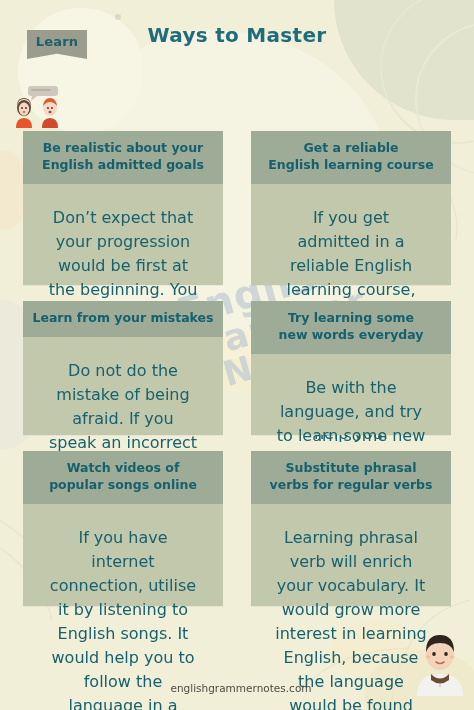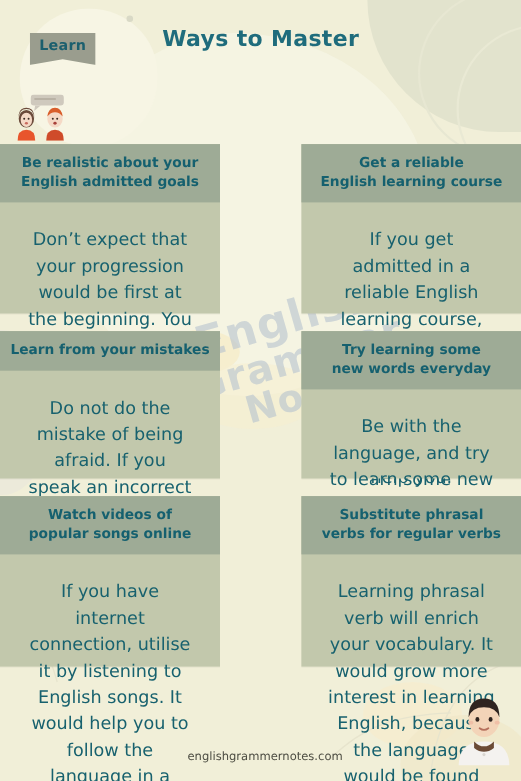--- a/index.html
+++ b/index.html
@@ -107,21 +107,21 @@
     font-family:"DejaVu Sans", sans-serif;
     font-weight:700;font-size:40px;line-height:.98;
     text-align:center;z-index:4;pointer-events:none;
     letter-spacing:1px;
   }
   .watermark .wl2{font-size:36px;}
   .watermark .wl3{font-size:34px;}
 
   
   .grid{position:absolute;top:131px;left:0;width:474px;z-index:5;}
-  .row{display:flex;justify-content:space-between;gap:28px;margin-bottom:16px;}
+  .row{display:flex;justify-content:center;gap:28px;margin-bottom:16px;}
   .card{
     width:200px;
     background:#c2c8ac;
     display:flex;flex-direction:column;
     box-shadow:0 1px 0 rgba(0,0,0,.04);
   }
   .card .pad-top{height:11px;background:#c2c8ac;}
   .card .hdr{
     background:#9eab96;
     color:#15606f;

